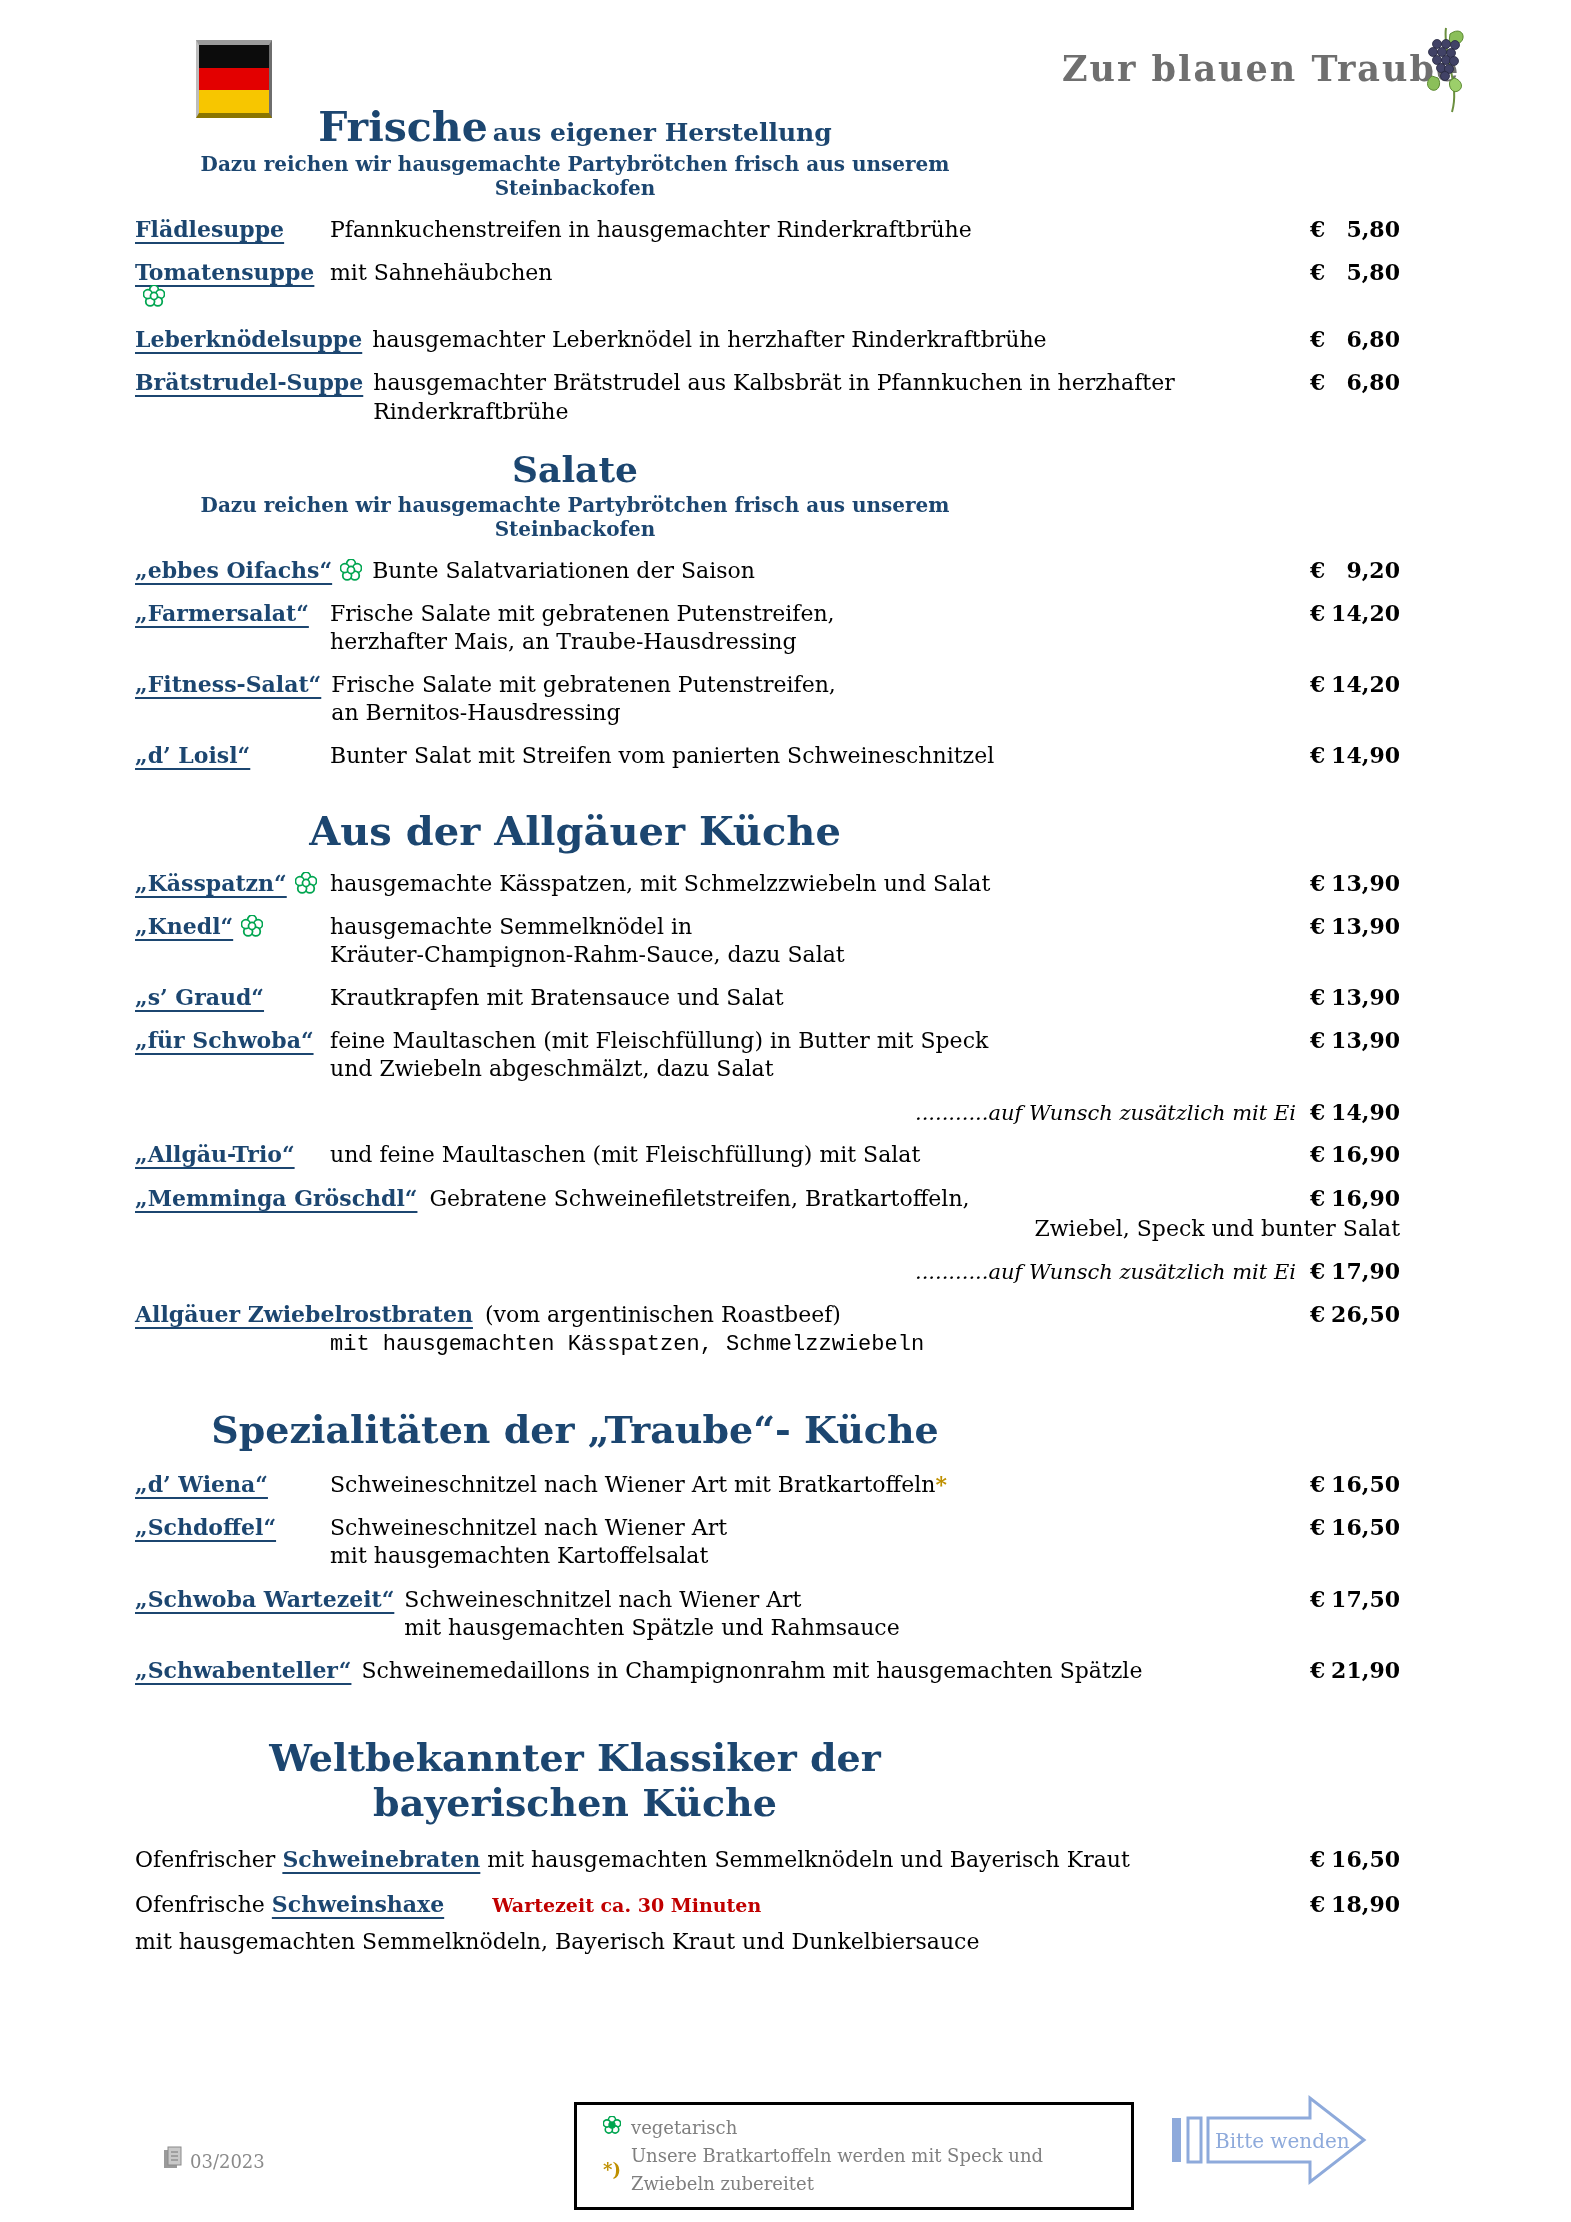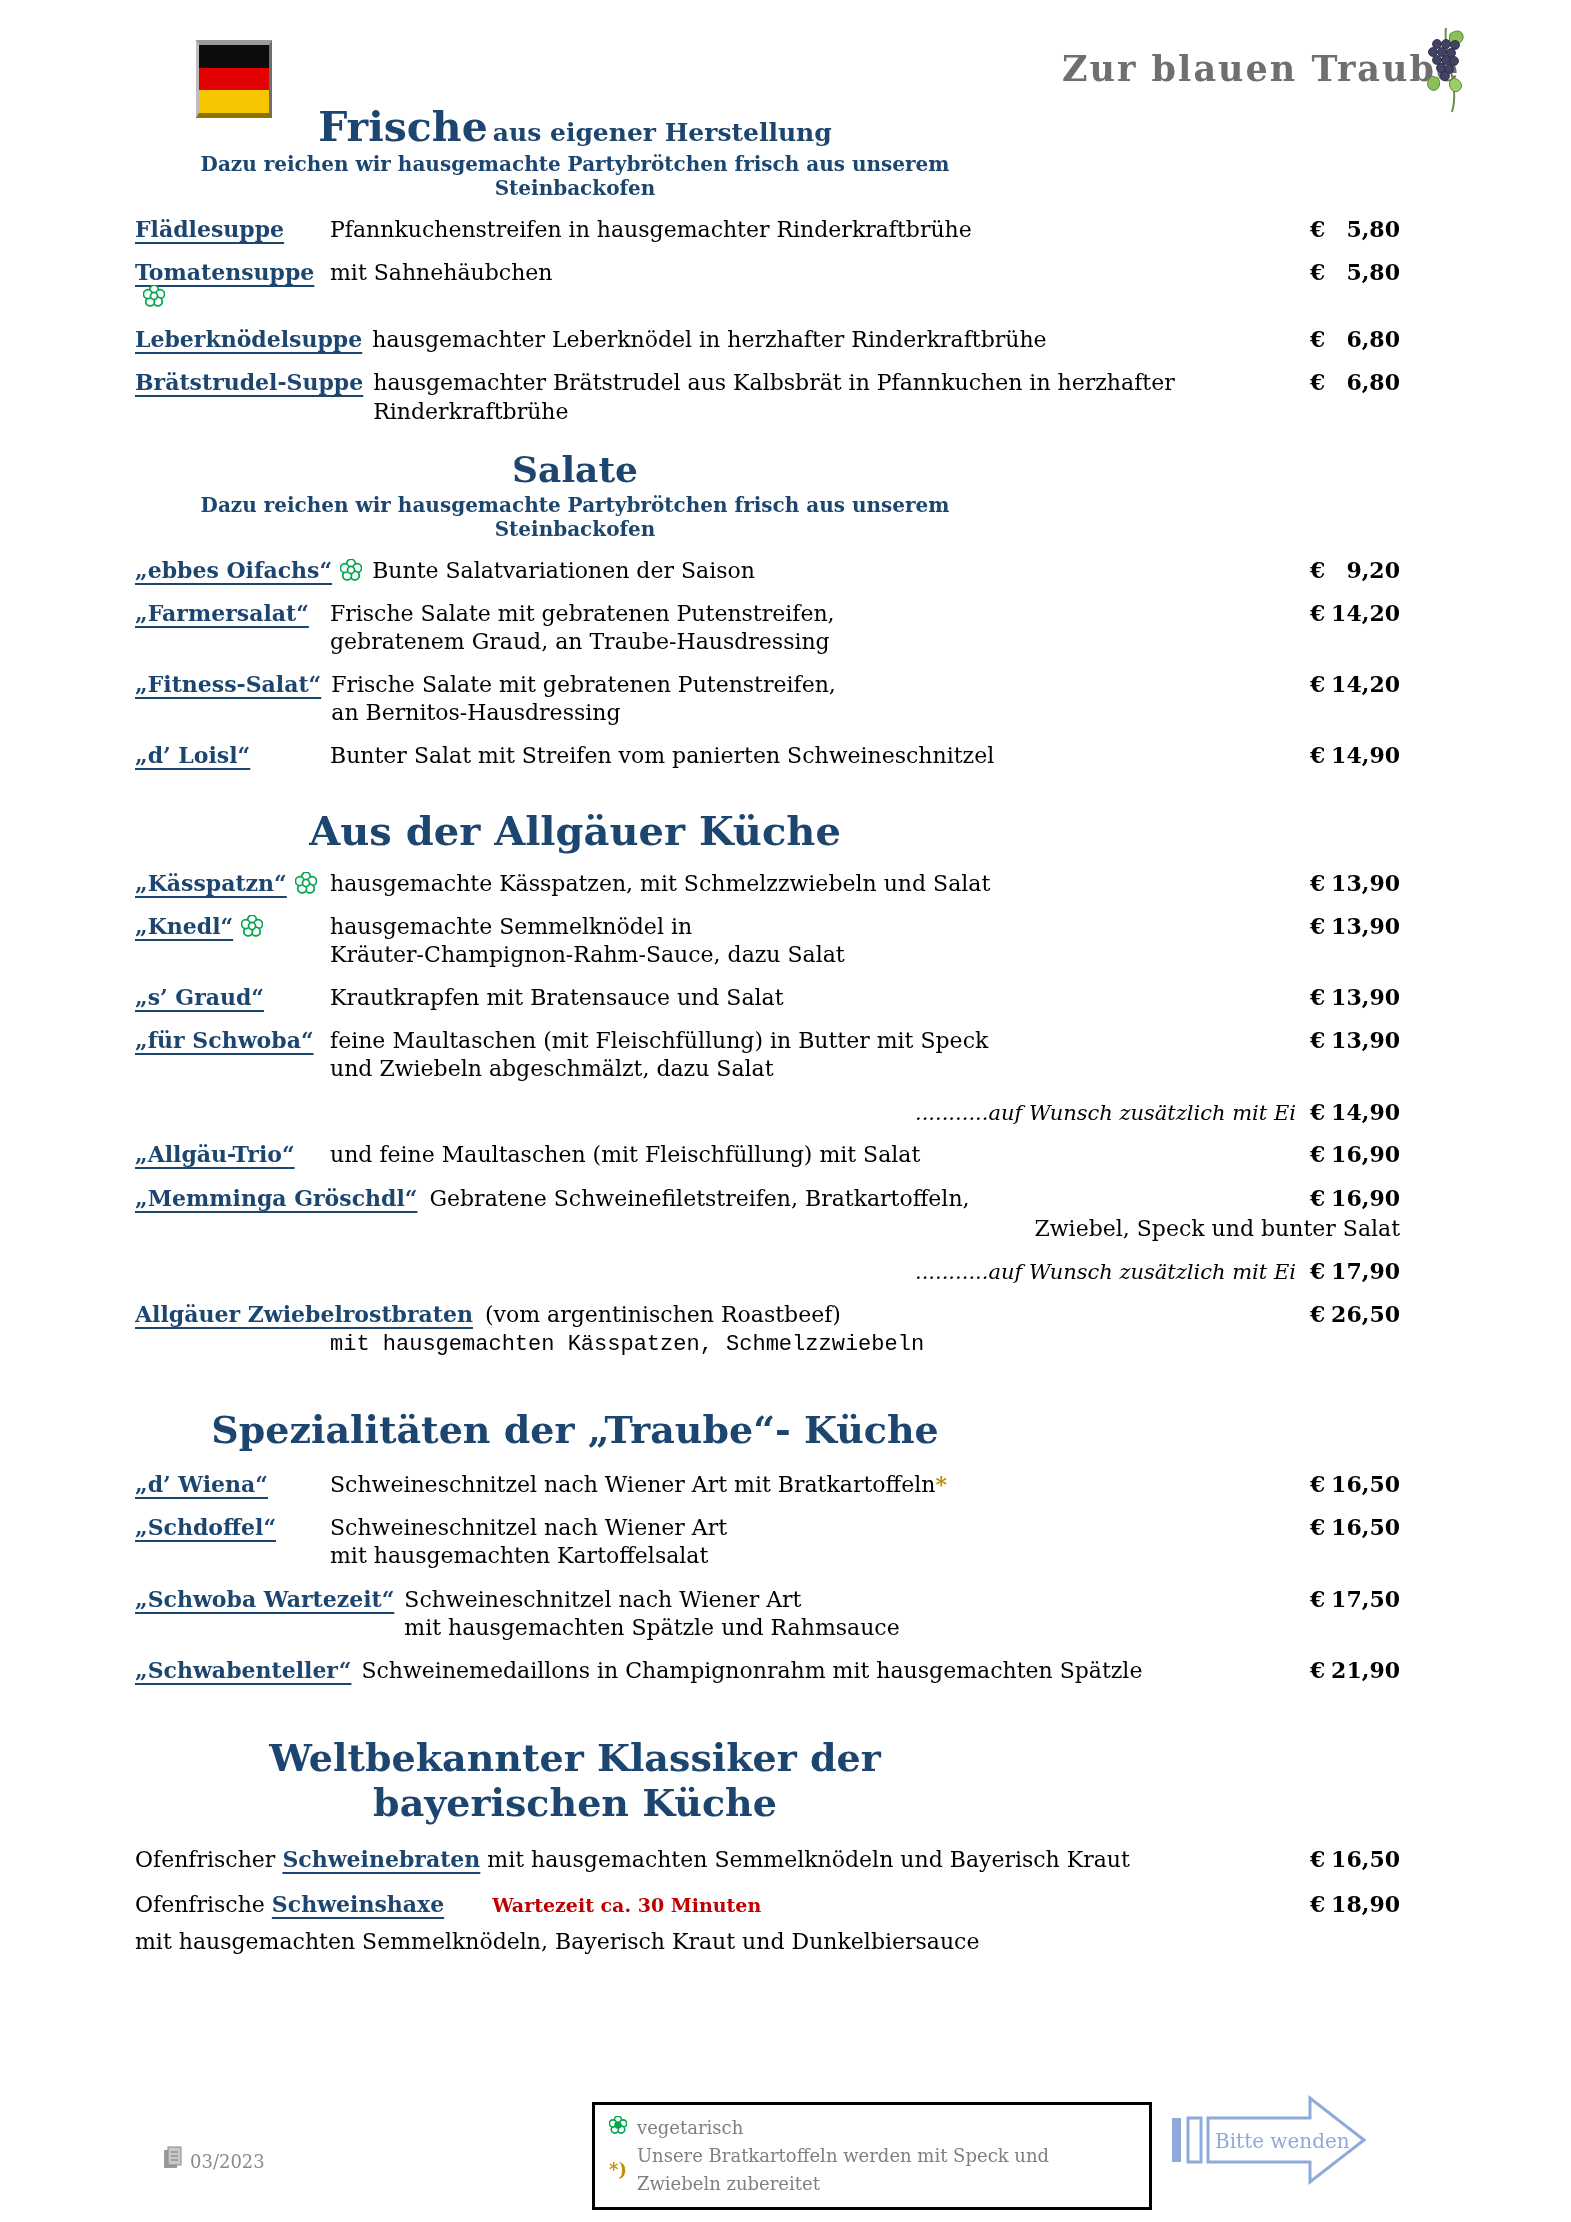--- a/index.html
+++ b/index.html
@@ -66,22 +66,22 @@
   }
   .bnote{color:var(--red);font-weight:bold;font-size:19px;margin-left:48px;font-family:"DejaVu Serif",serif;}
   .b-line2{font-size:22px;margin:-6px 0 15px 0;}
   
   .footer{position:absolute;left:0;top:2088px;width:1571px;height:110px;}
   .edition{
     position:absolute;left:163px;top:58px;display:flex;align-items:center;gap:7px;
     color:#8a8a8a;font-size:18px;
   }
   .legend-box{
-    position:absolute;left:592px;top:14px;width:560px;
-    border:3px solid #000;padding:9px 14px;color:var(--gray);font-size:18px;line-height:1.55;
+    position:absolute;left:574px;top:14px;width:560px;
+    border:3px solid #000;padding:9px 26px;color:var(--gray);font-size:18px;line-height:1.55;
   }
   .legend-line{display:flex;align-items:center;gap:10px;}
   .legend-star-mark{color:var(--gold);font-weight:bold;}
   .turn{position:absolute;left:1170px;top:6px;}
 </style>
 </head>
 <body>
 
 <div class="page">
 
@@ -205,21 +205,21 @@
         <div class="cell-price">
             <span>€</span>
             <span>9,20</span>
           </div>
       </div>
 
       <div class="row">
         <div class="cell-name"><span class="nm">„Farmersalat“</span></div>
         <div class="cell-desc">
           <div>Frische Salate mit gebratenen Putenstreifen,</div>
-          <div>gebratenem Graud, an Traube-Hausdressing</div>
+          <div>herzhafter Mais, an Traube-Hausdressing</div>
         </div>
         <div class="cell-price">
             <span>€</span>
             <span>14,20</span>
           </div>
       </div>
 
       <div class="row">
         <div class="cell-name"><span class="nm">„Fitness-Salat“</span></div>
         <div class="cell-desc">

